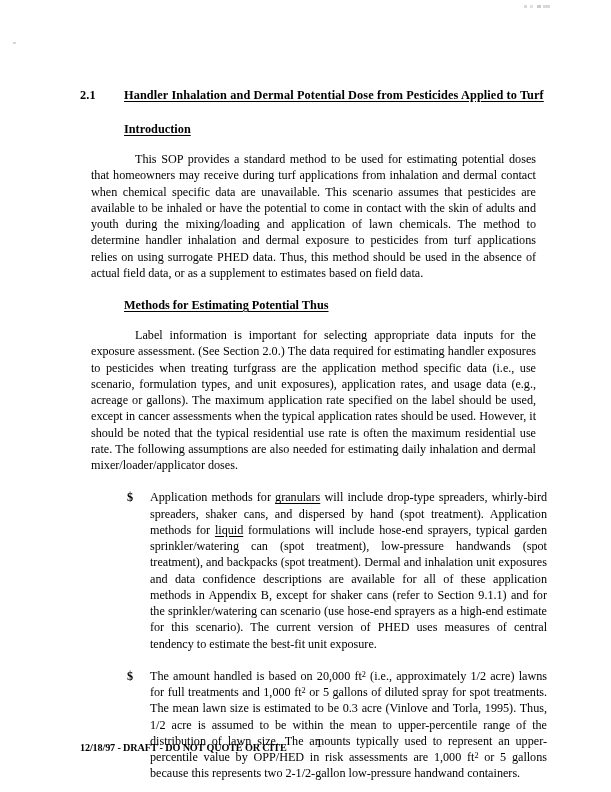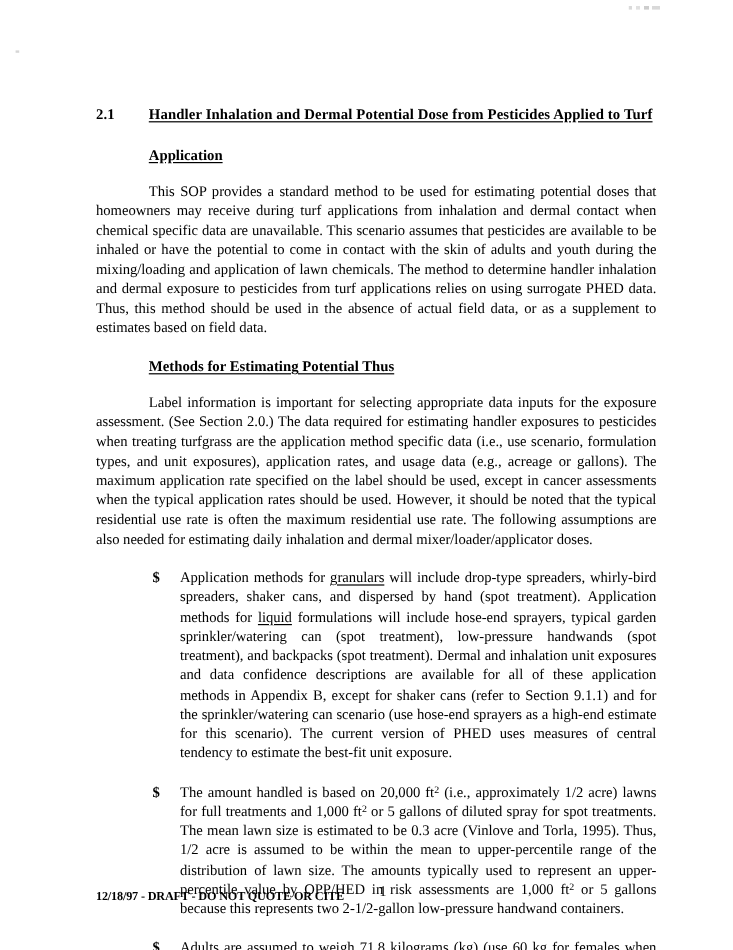--- a/index.html
+++ b/index.html
@@ -77,21 +77,21 @@
     font-size: 12.3px;
     line-height: 15px;
     text-decoration: underline;
     text-underline-offset: 2px;
     display: inline-block;
   }
   .sub-heading-wrap { line-height: 0; }
 
   
   p.body {
-    margin: 0;
+    margin: 11px;
     font-size: 12.2px;
     line-height: 16.25px;
     text-align: justify;
     text-justify: inter-word;
     letter-spacing: -0.02px;
   }
   p.body.first { margin-top: 14px; }
   p.body.afterhead { margin-top: 14px; }
   .indent { display: inline-block; width: 44px; }
 
@@ -155,21 +155,21 @@
   <div class="scan-speck"></div>
   <div class="scan-speck2"></div>
 
   <div class="content">
 
     <div class="sec-heading">
       <span class="sec-num">2.1</span><span class="sec-title">Handler Inhalation and Dermal Potential Dose from Pesticides Applied to Turf</span>
     </div>
 
     <div class="sub-heading-wrap">
-      <span class="sub-heading">Application</span>
+      <span class="sub-heading">Introduction</span>
     </div>
 
     <p class="body first"><span class="indent"></span><span>This SOP provides a standard method to be used for estimating potential doses that homeowners may receive during turf applications from inhalation and dermal contact when chemical specific data are unavailable.  This scenario assumes that pesticides are available to be inhaled or have the potential to come in contact with the skin of adults and youth during the mixing/loading and application of lawn chemicals.  The method to determine handler inhalation and dermal exposure to pesticides from turf applications relies on using surrogate PHED data.  Thus, this method should be used in the absence of actual field data, or as a supplement to estimates based on field data.</span></p>
 
     <div class="sub-heading-wrap" style="margin-top:17px">
       <span class="sub-heading" style="margin-top:0">Methods for Estimating Potential Thus</span>
     </div>
 
     <p class="body afterhead"><span class="indent"></span><span>Label information is important for selecting appropriate data inputs for the exposure assessment.  (See Section 2.0.)  The data required for estimating handler exposures to pesticides when treating turfgrass are the application method specific data (i.e., use scenario, formulation types, and unit exposures), application rates, and usage data (e.g., acreage or gallons).  The maximum application rate specified on the label should be used, except in cancer assessments when the typical application rates should be used.  However, it should be noted that the typical residential use rate is often the maximum residential use rate.  The following assumptions are also needed for estimating daily inhalation and dermal mixer/loader/applicator doses.</span></p>
 

